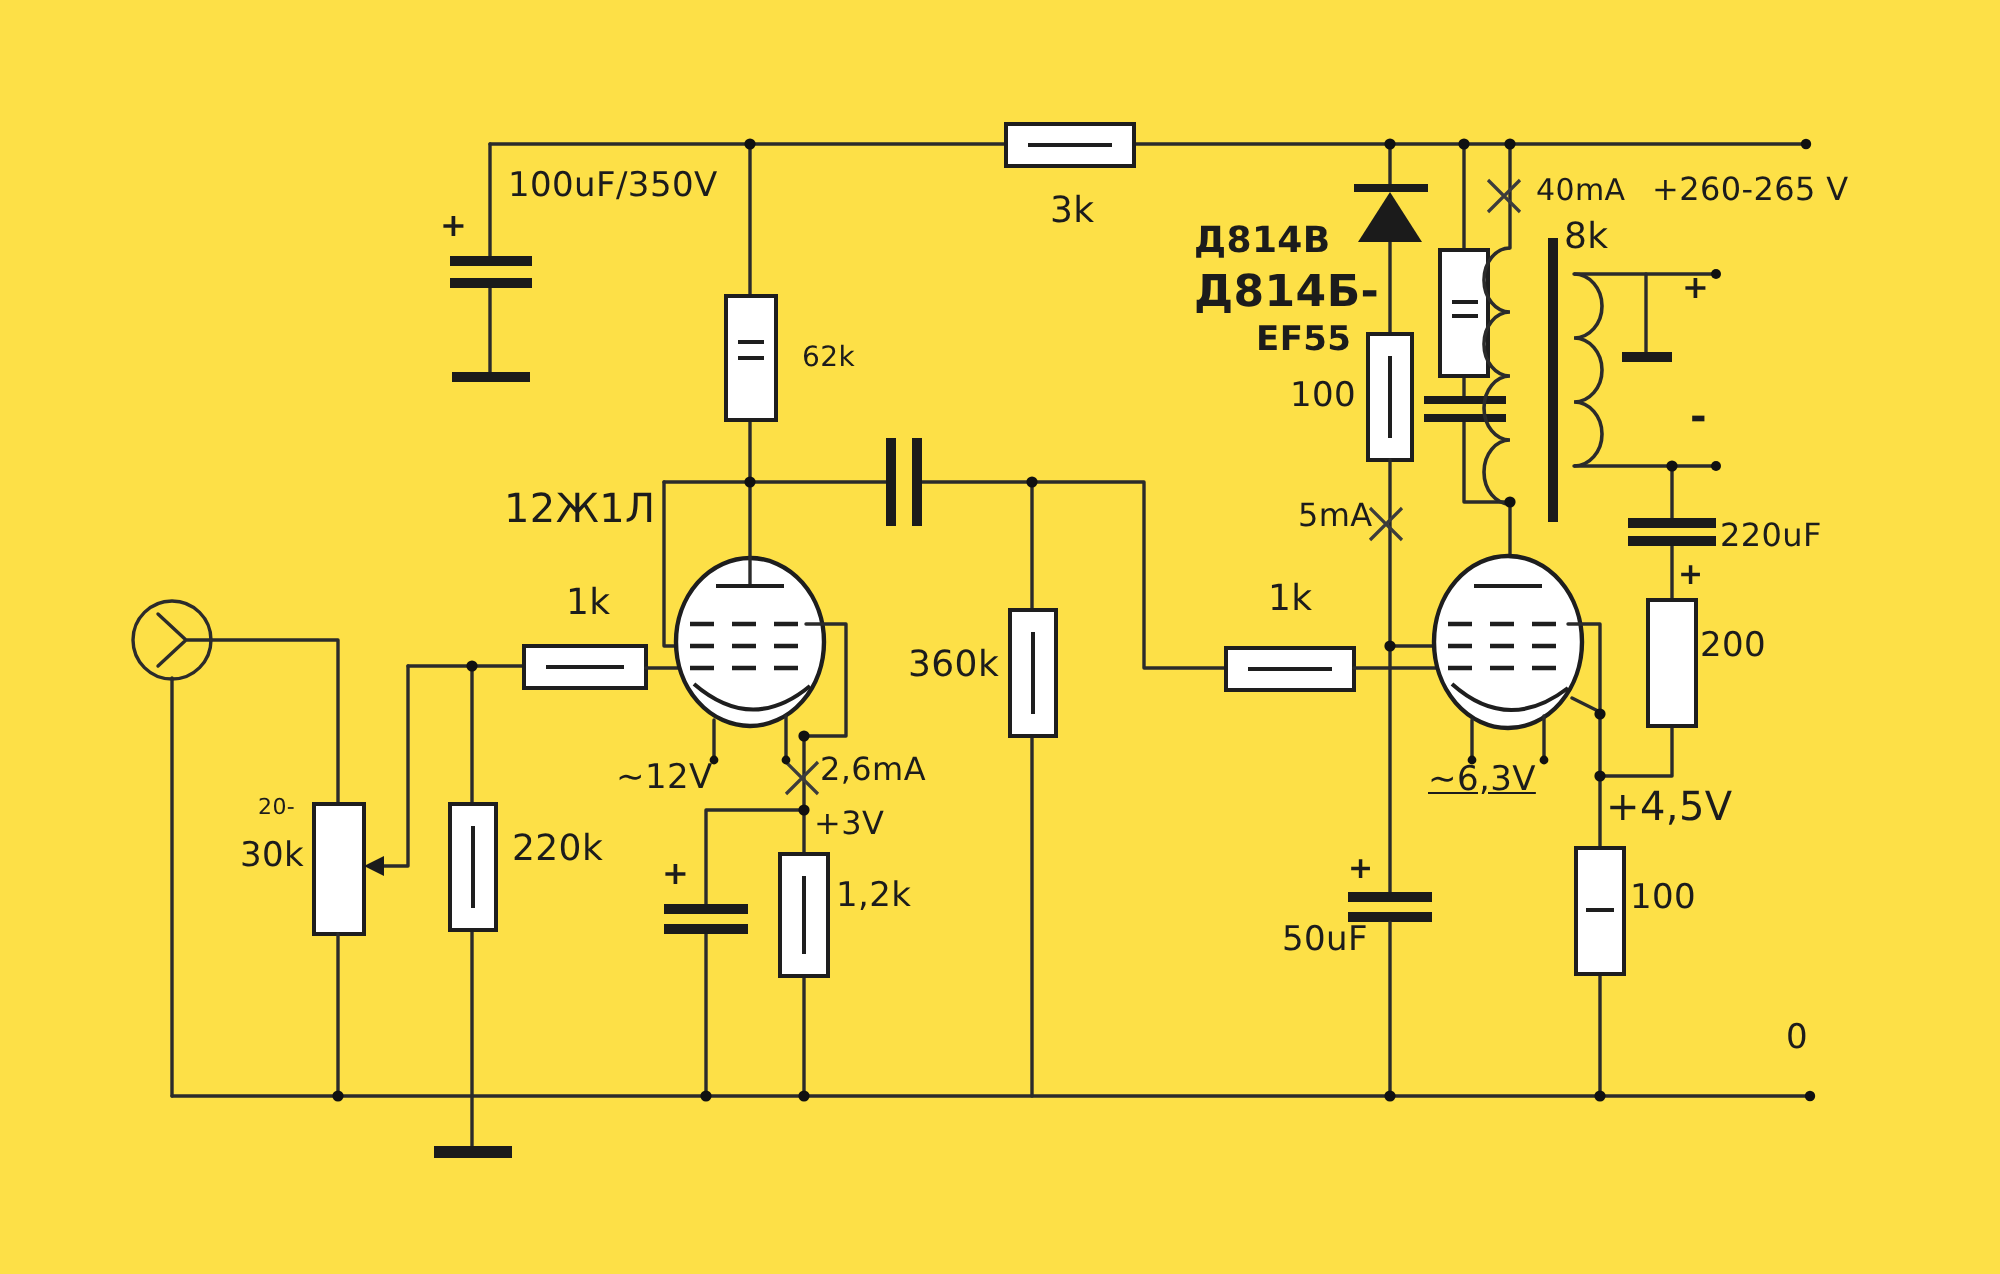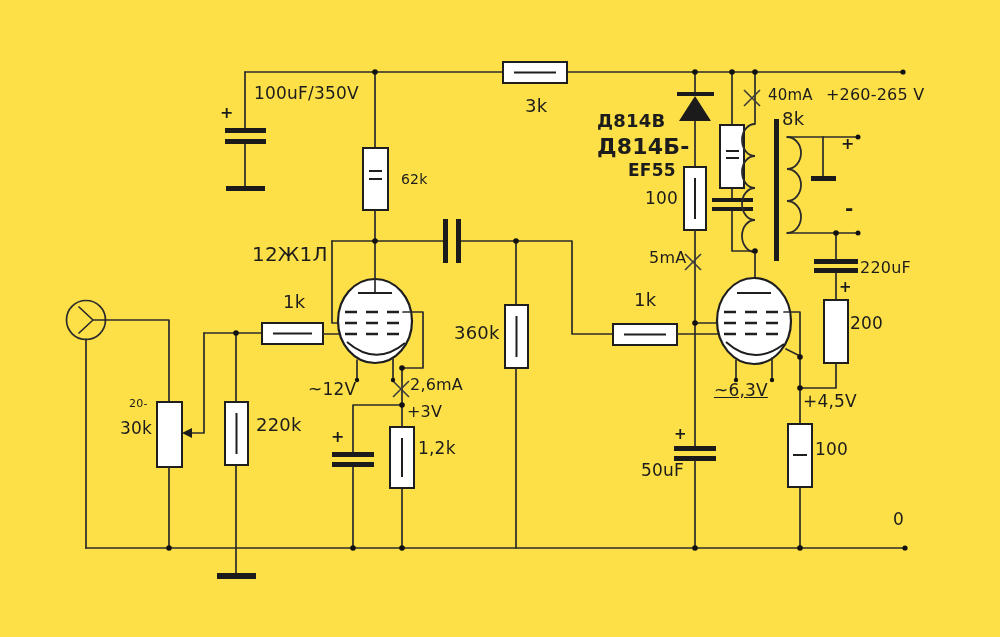--- a/index.html
+++ b/index.html
@@ -251,19 +251,19 @@
   <span class="lbl" style="left:645px;top:190px;font-size:17px;">100</span>
   <span class="lbl" style="left:649px;top:250px;font-size:16px;">5mA</span>
   <span class="lbl" style="left:634px;top:291px;font-size:18px;">1k</span>
   <span class="lbl" style="left:782px;top:110px;font-size:18px;">8k</span>
   <span class="lbl b" style="left:841px;top:136px;font-size:16px;">+</span>
   <span class="lbl b" style="left:845px;top:198px;font-size:20px;">-</span>
   <span class="lbl" style="left:860px;top:260px;font-size:16px;">220uF</span>
   <span class="lbl b" style="left:839px;top:280px;font-size:15px;">+</span>
   <span class="lbl" style="left:850px;top:315px;font-size:17px;">200</span>
   <span class="lbl" style="left:714px;top:382px;font-size:17px;text-decoration:underline;">~6,3V</span>
-  <span class="lbl" style="left:803px;top:393px;font-size:17px;">+4,5V</span>
+  <span class="lbl" style="left:803px;top:393px;font-size:20px;">+4,5V</span>
   <span class="lbl" style="left:815px;top:441px;font-size:17px;">100</span>
   <span class="lbl" style="left:641px;top:462px;font-size:17px;">50uF</span>
   <span class="lbl b" style="left:674px;top:427px;font-size:15px;">+</span>
   <span class="lbl" style="left:893px;top:511px;font-size:17px;">0</span>
 
 </div>
 
 </body></html>

